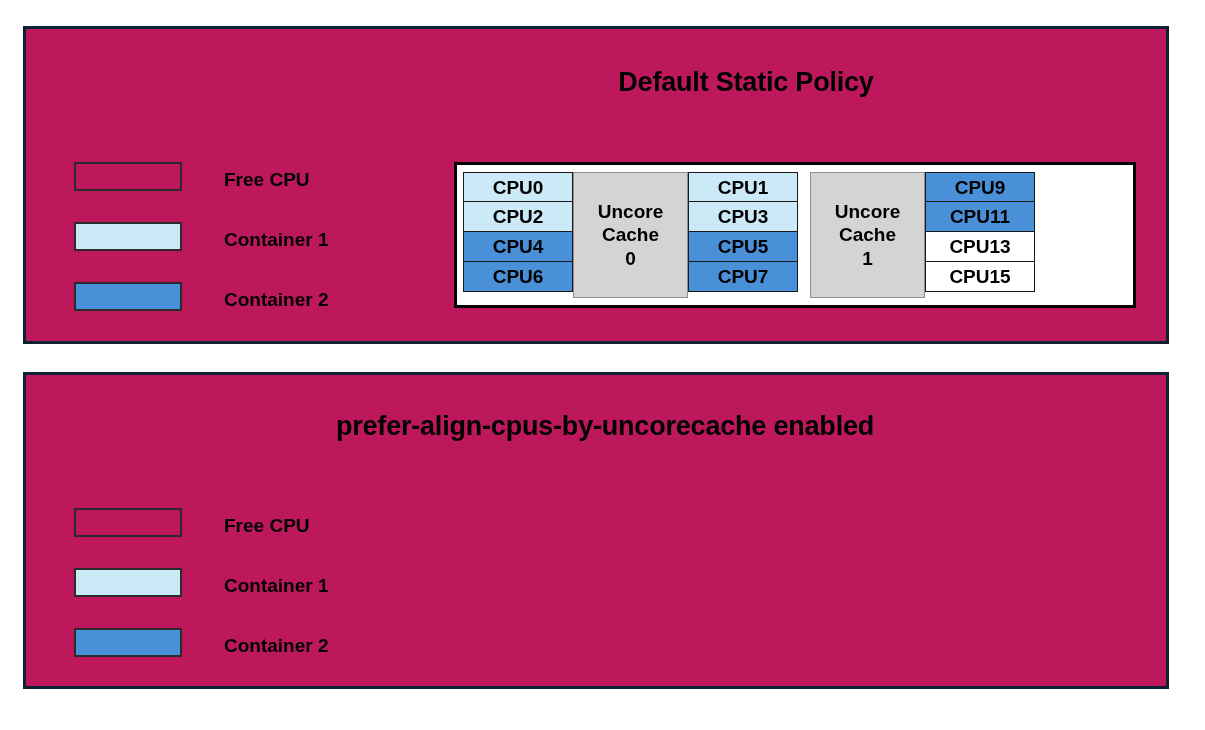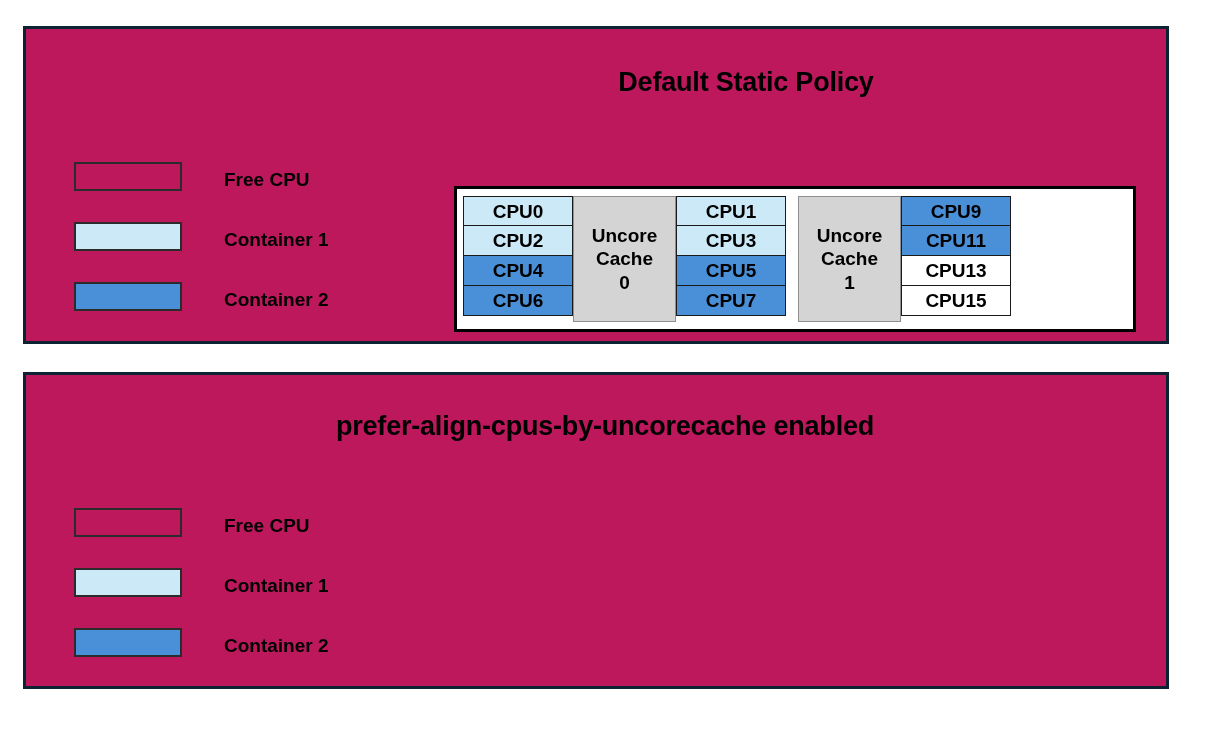--- a/index.html
+++ b/index.html
@@ -72,21 +72,20 @@
   }
 
   
   .grid-frame {
     position: absolute;
     border: 3px solid #000000;
     background: #ffffff;
     box-sizing: border-box;
     padding: 7px 6px;
     display: flex;
-    margin-top: 24px;
   }
   #grid-top    { left: 428px; top: 133px; width: 682px; height: 146px; }
 
   .cache-group {
     display: flex;
     flex: none;
   }
   .cache-group + .cache-group { margin-left: 12px; }
 
   .cpu-col {
@@ -104,21 +103,21 @@
     align-items: center;
     justify-content: center;
     font-size: 19px;
     font-weight: bold;
     color: #000000;
     line-height: 1;
   }
   .cpu-cell + .cpu-cell { border-top-width: 0; text-align: center; }
 
   .cache-block {
-    width: 103px;
+    width: 115px;
     flex: none;
     background: #d4d4d4;
     border: 1.5px solid #8f8f8f;
     box-sizing: border-box;
     display: flex;
     flex-direction: column;
     align-items: center;
     justify-content: center;
     font-size: 19px;
     font-weight: bold;

